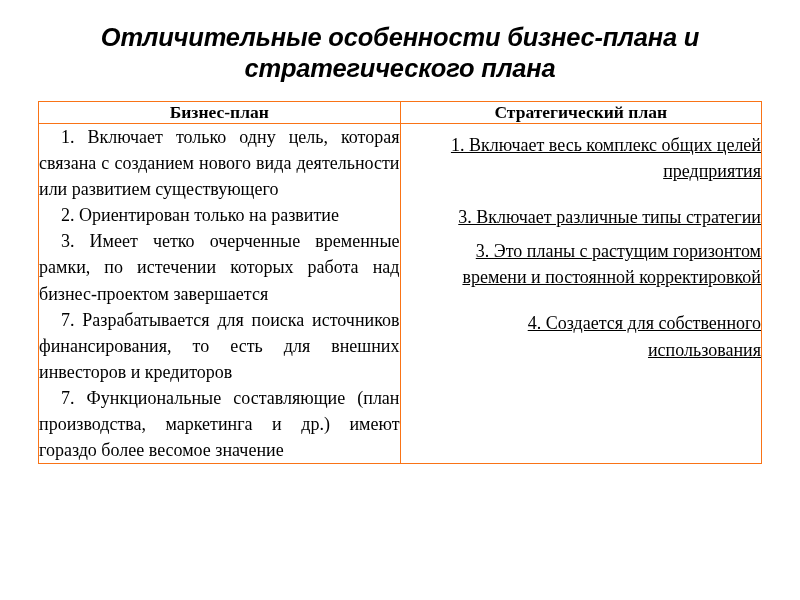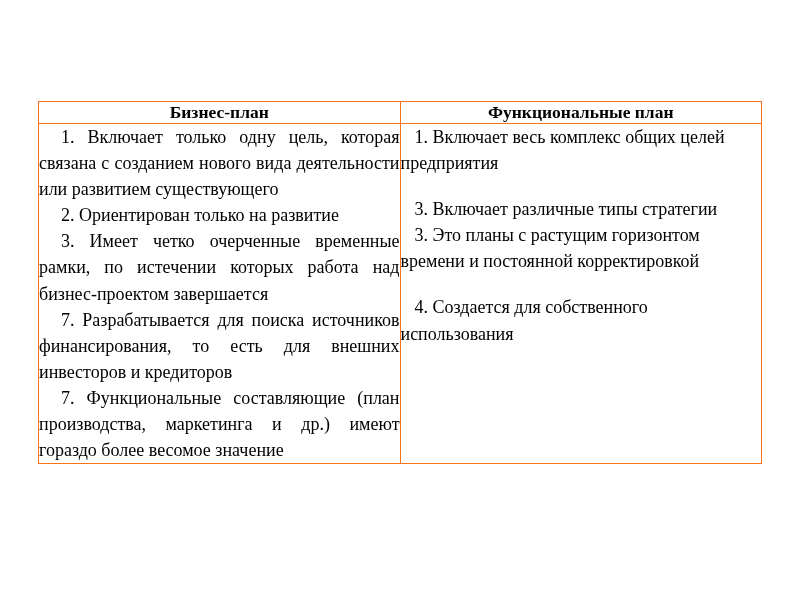--- a/index.html
+++ b/index.html
@@ -67,40 +67,42 @@
   td.col-right {
     width: 50%;
   }
   .col-left p {
     margin: 0 0 0 0;
     text-align: justify;
     text-indent: 22px;
     text-justify: inter-word;
   }
   .col-right p {
-    margin: 0 0 0 0;
-    text-align: left;
+    margin: 8px 0 0 0;
+    text-align: right;
     text-indent: 14px;
+    text-decoration: underline;
   }
   .col-right p.gap-top-lg {
     margin-top: 20px;
   }
 </style>
 </head>
 <body>
 
 <div class="slide">
 
+  <h1 class="slide-title">Отличительные особенности бизнес-плана и стратегического плана</h1>
 
   <div class="table-wrap">
     <table class="cmp">
       <thead>
         <tr>
           <th class="head">Бизнес-план</th>
-          <th class="head">Функциональные план</th>
+          <th class="head">Стратегический план</th>
         </tr>
       </thead>
       <tbody>
         <tr>
           <td class="col-left">
             <p>1. Включает только одну цель, которая связана с созданием нового вида деятельности или развитием существующего</p>
             <p>2. Ориентирован только на развитие</p>
             <p>3. Имеет четко очерченные временные рамки, по истечении которых работа над бизнес-проектом завершается</p>
             <p>7. Разрабатывается для поиска источников финансирования, то есть для внешних инвесторов и кредиторов</p>
             <p>7. Функциональные составляющие (план производства, маркетинга и др.) имеют гораздо более весомое значение</p>

